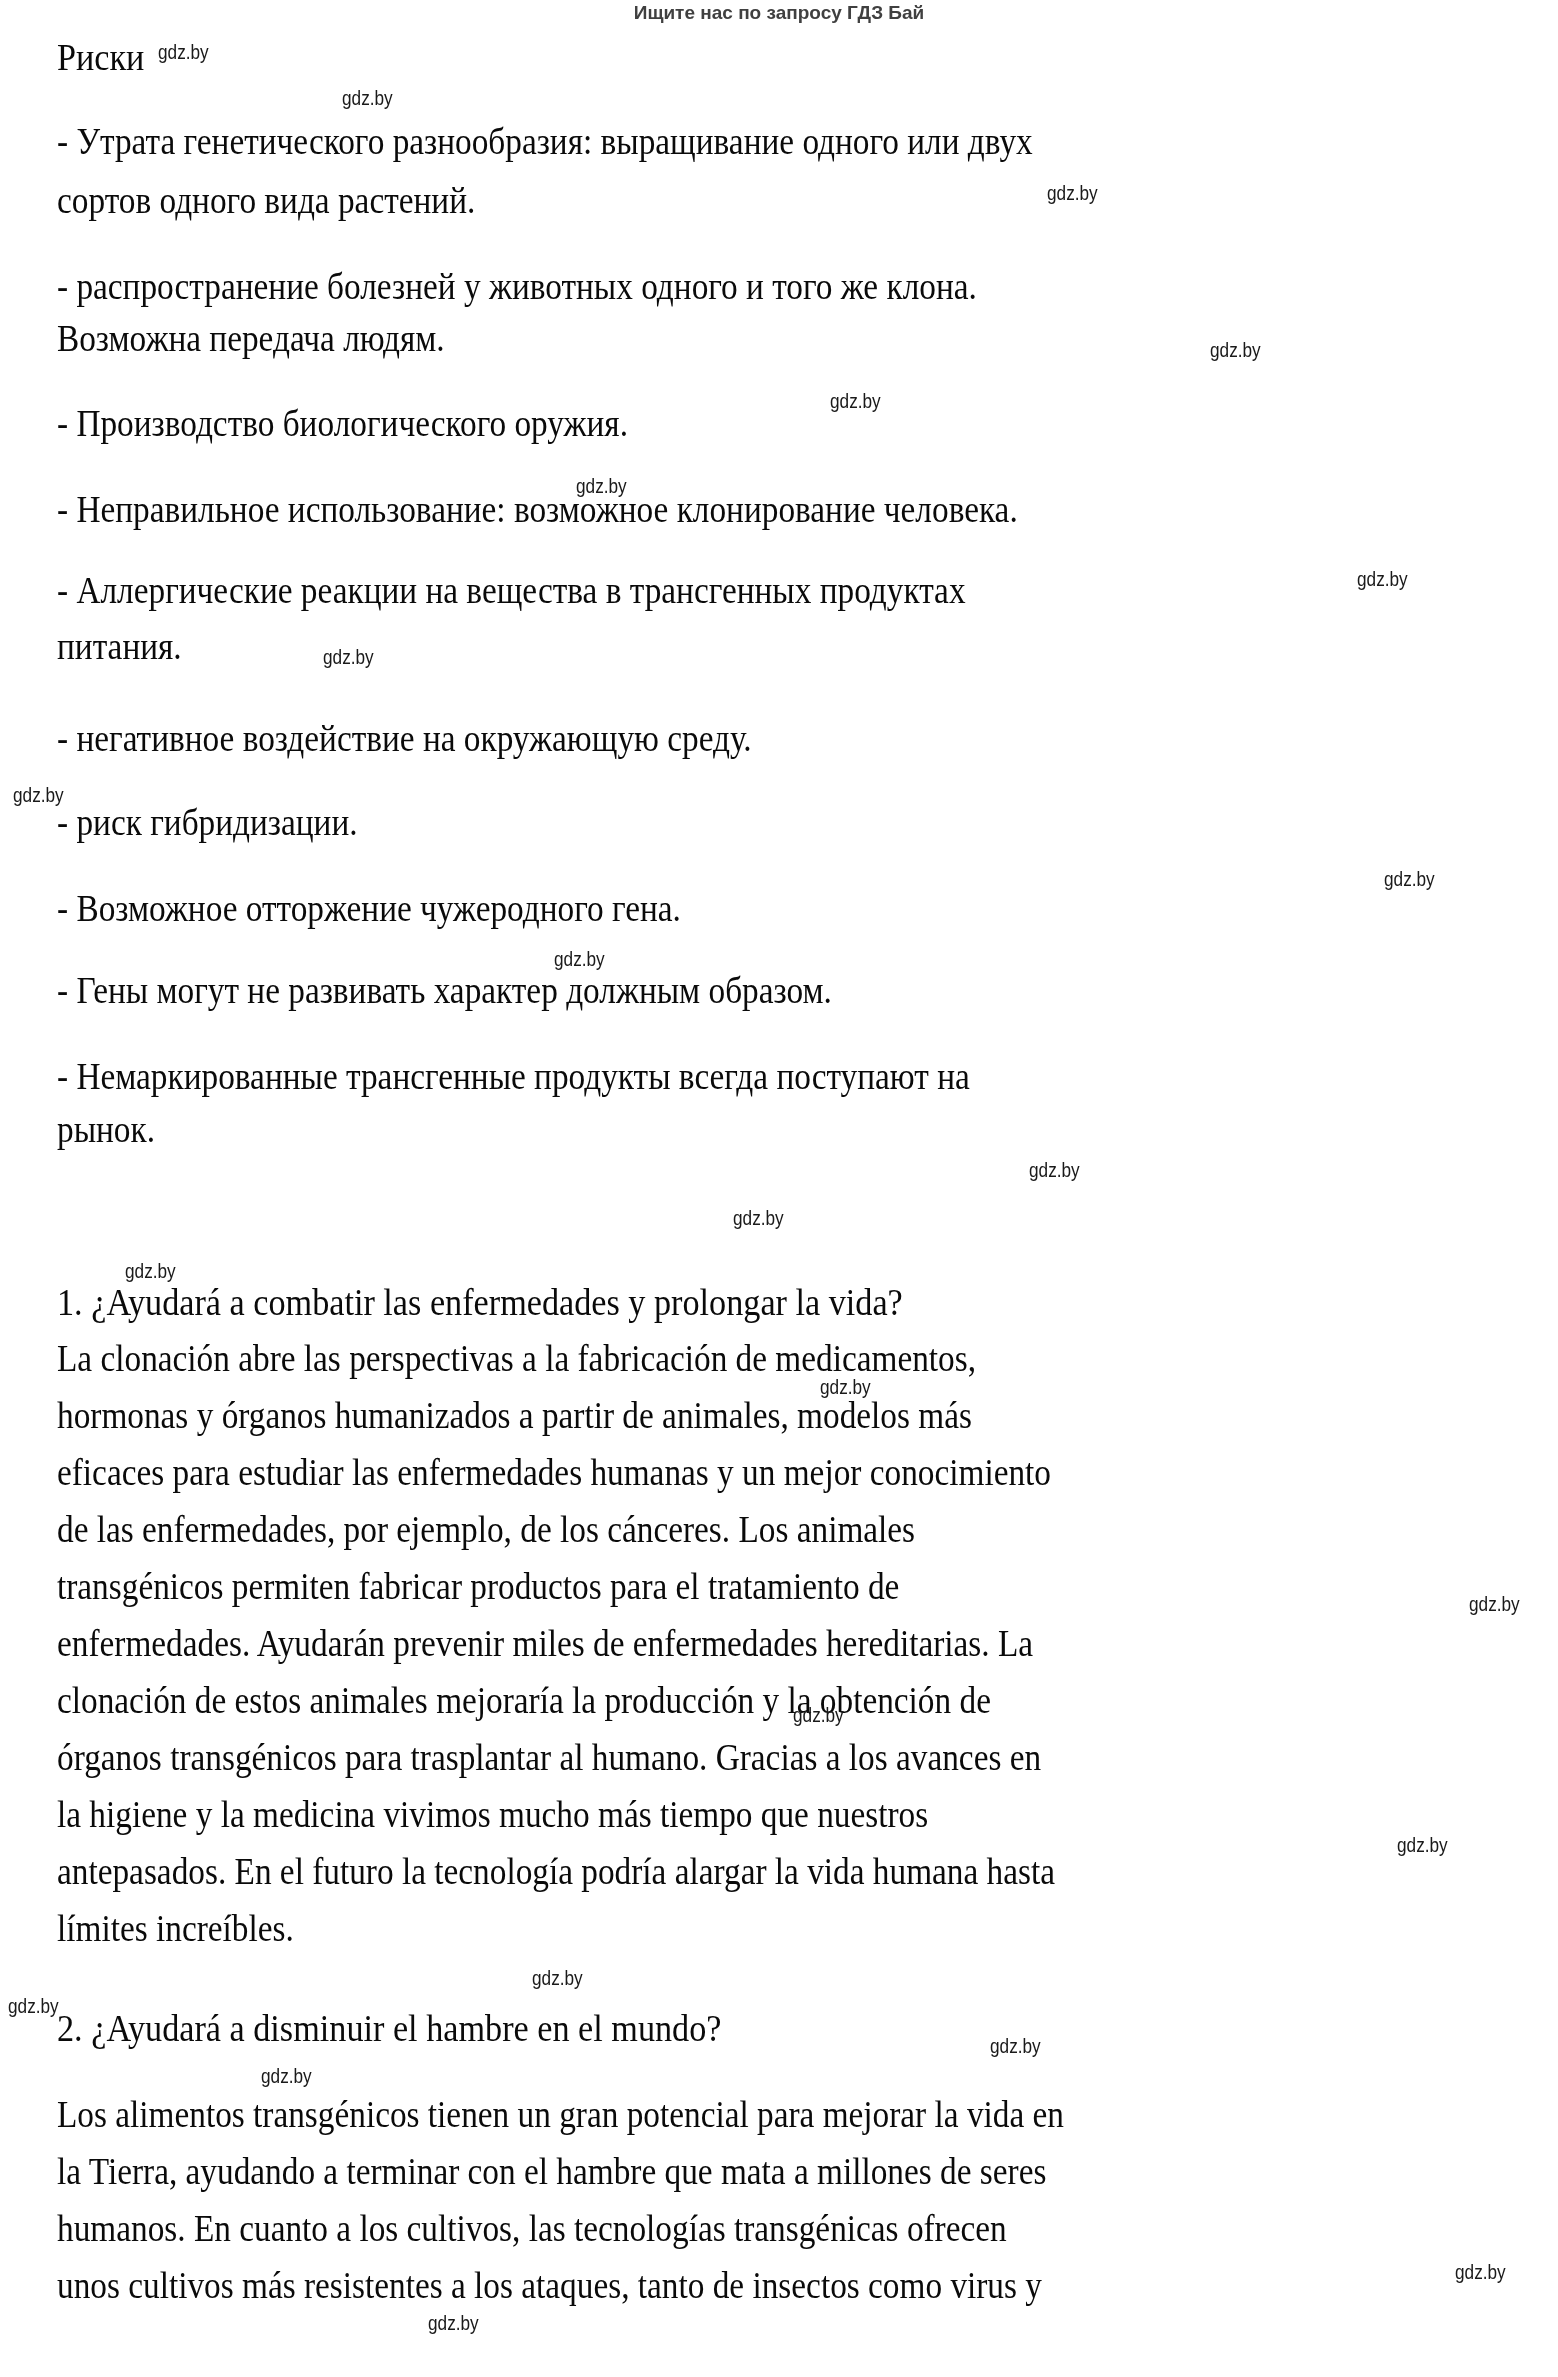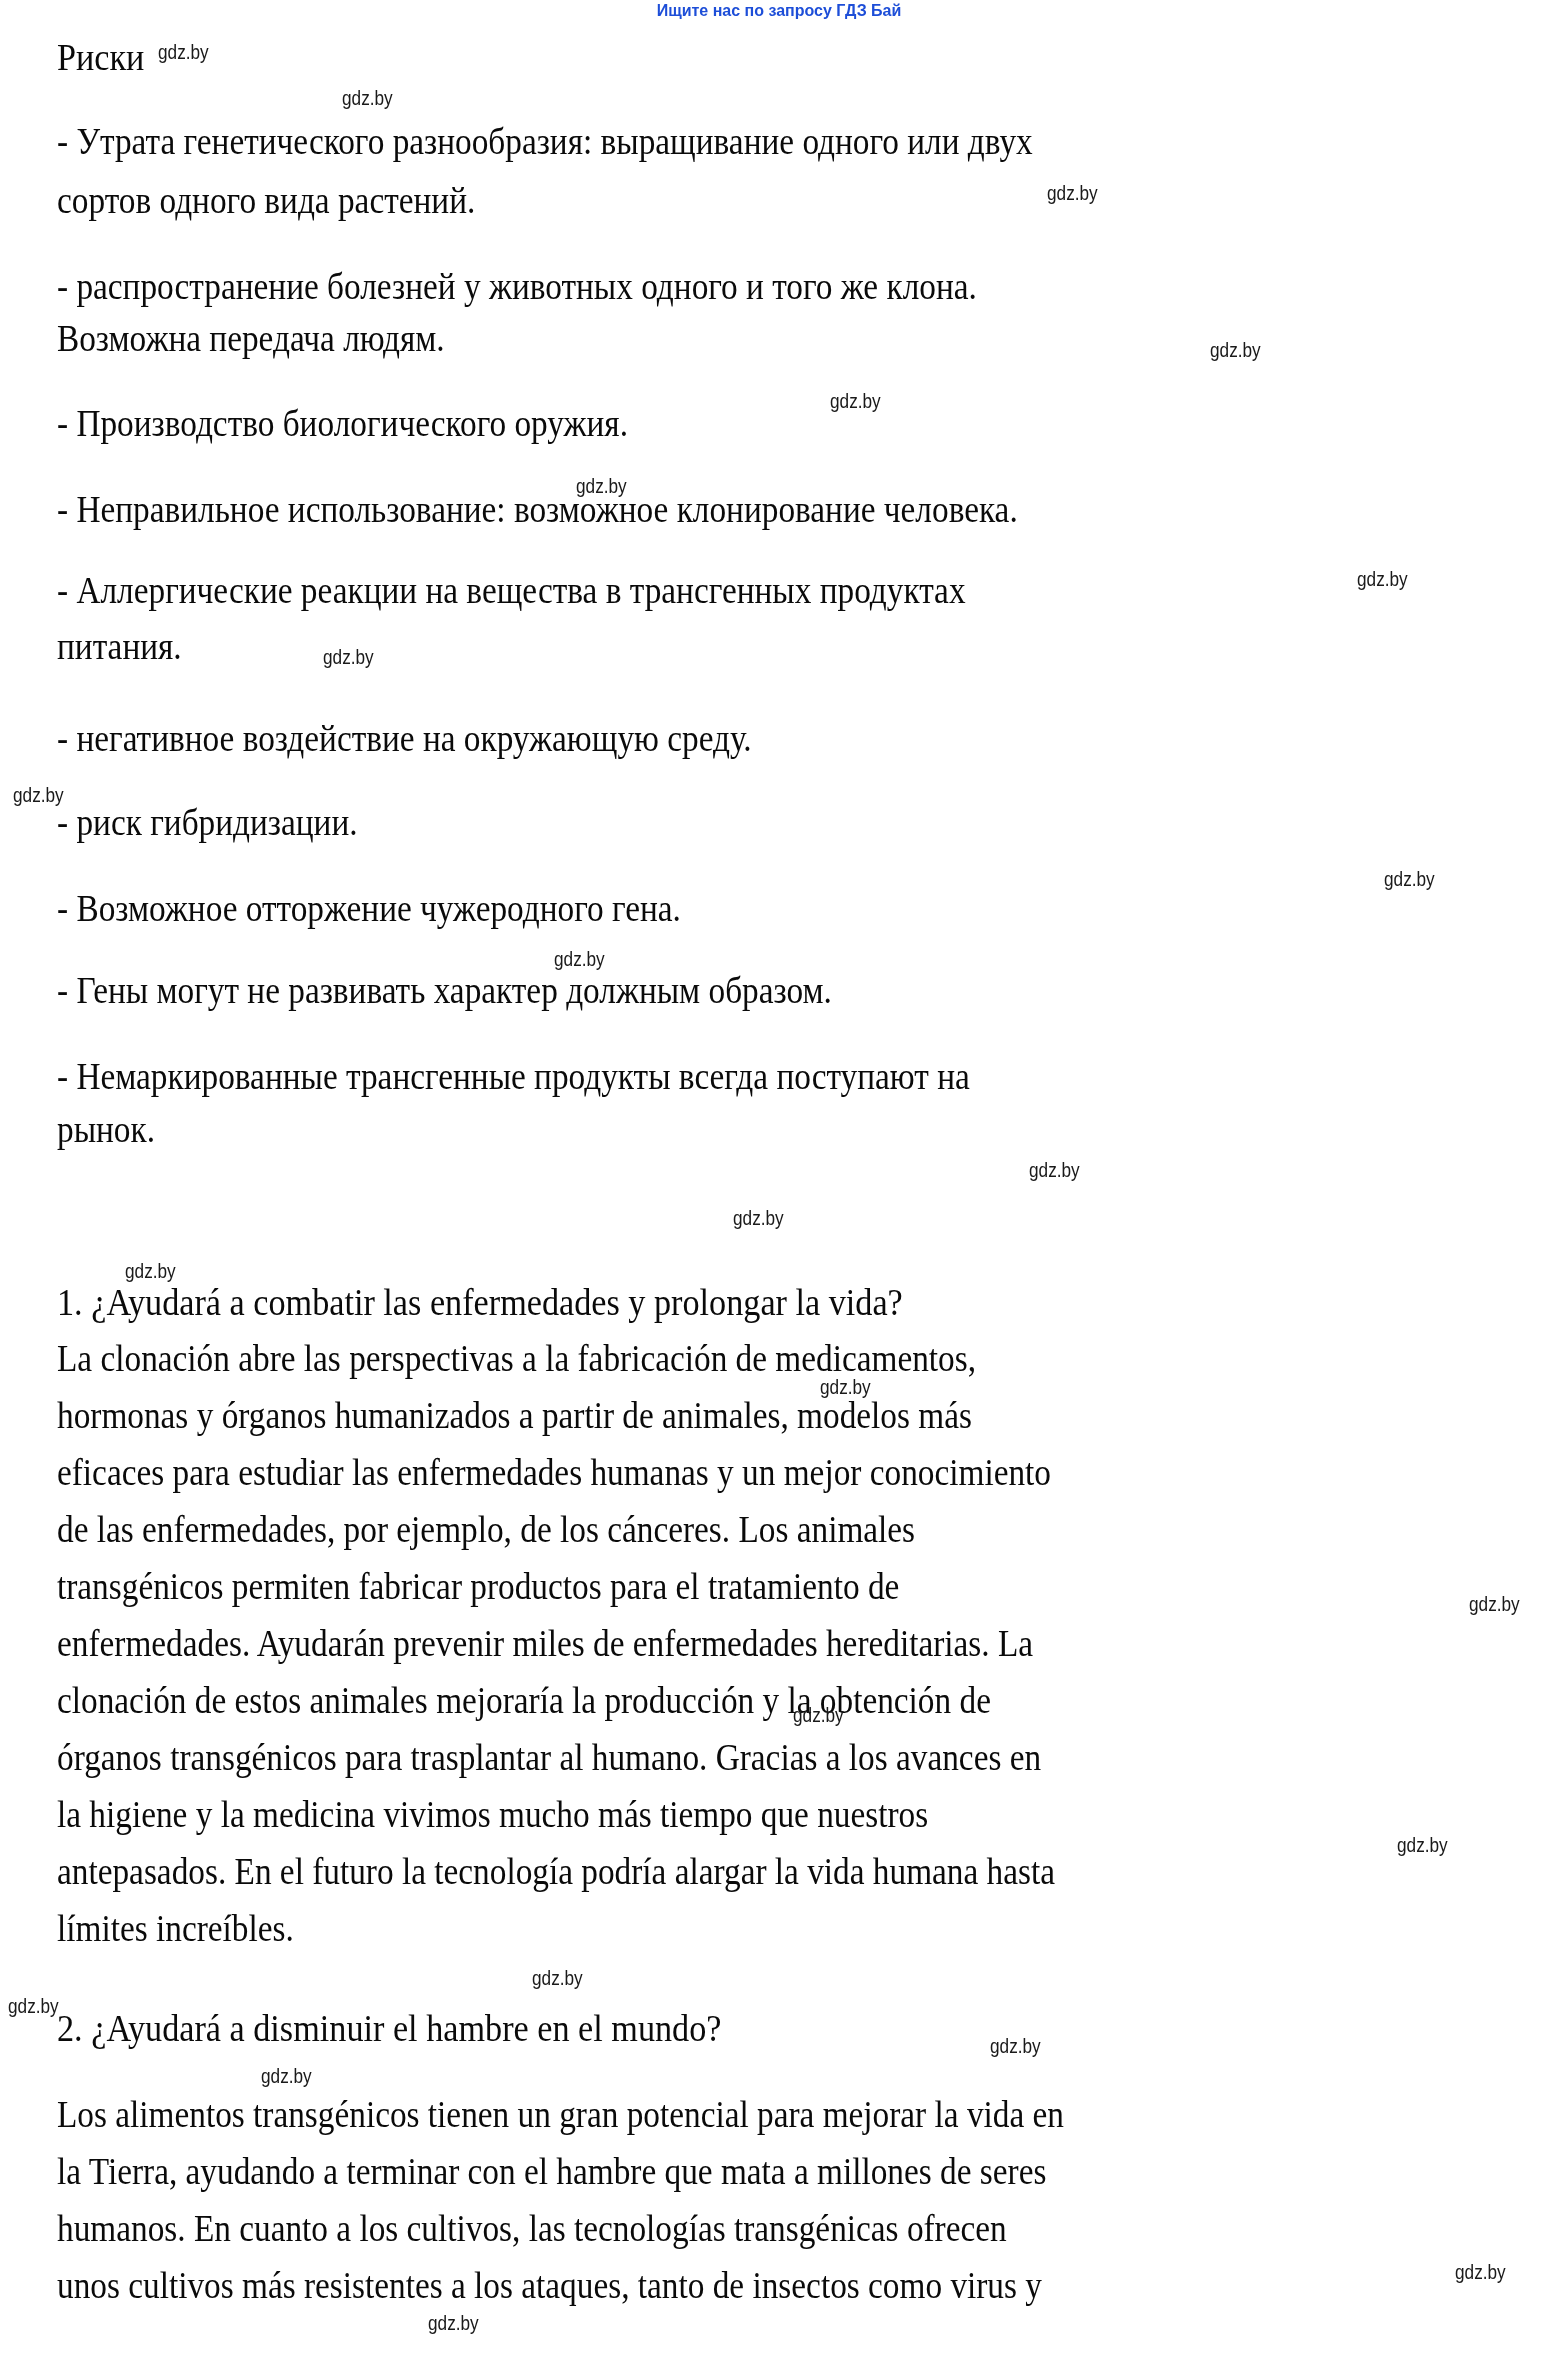--- a/index.html
+++ b/index.html
@@ -21,23 +21,23 @@
   }
 
   
   .promo-top {
     position: absolute;
     top: 1.6px;
     left: 0;
     width: 100%;
     text-align: center;
     font-family: "Liberation Sans", "DejaVu Sans", sans-serif;
-    font-size: 16px;
+    font-size: 19px;
     font-weight: bold;
-    color: #1d4ed8;
+    color: #404040;
     letter-spacing: 0px;
     white-space: nowrap;
   }
   .promo-bottom {
     position: absolute;
     bottom: 11px;
     left: 0;
     width: 100%;
     text-align: center;
     font-family: "Liberation Sans", "DejaVu Sans", sans-serif;

